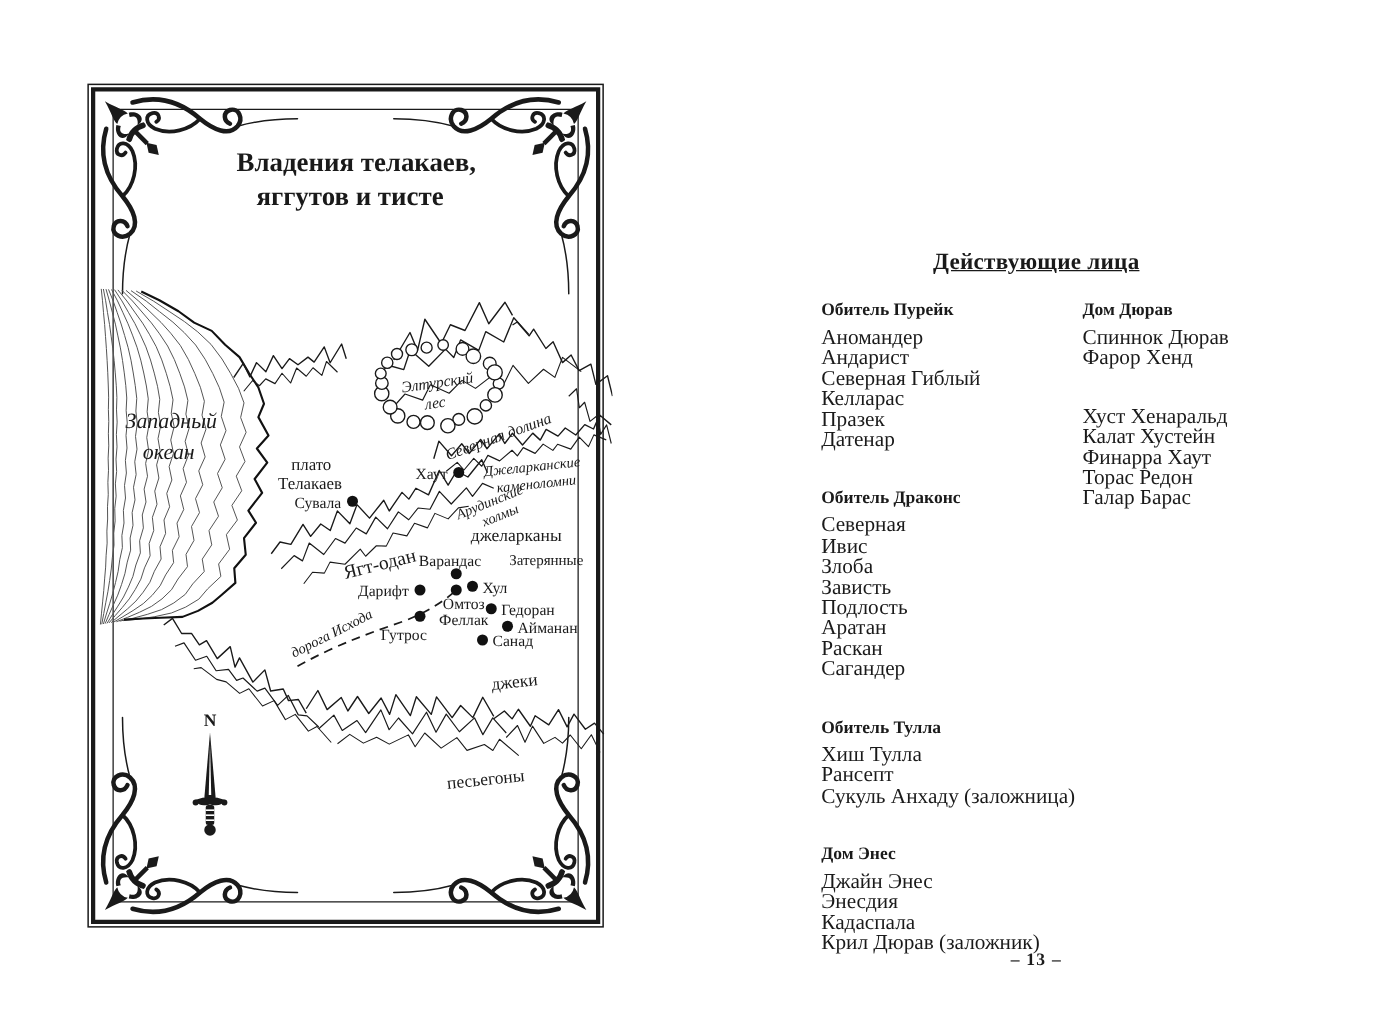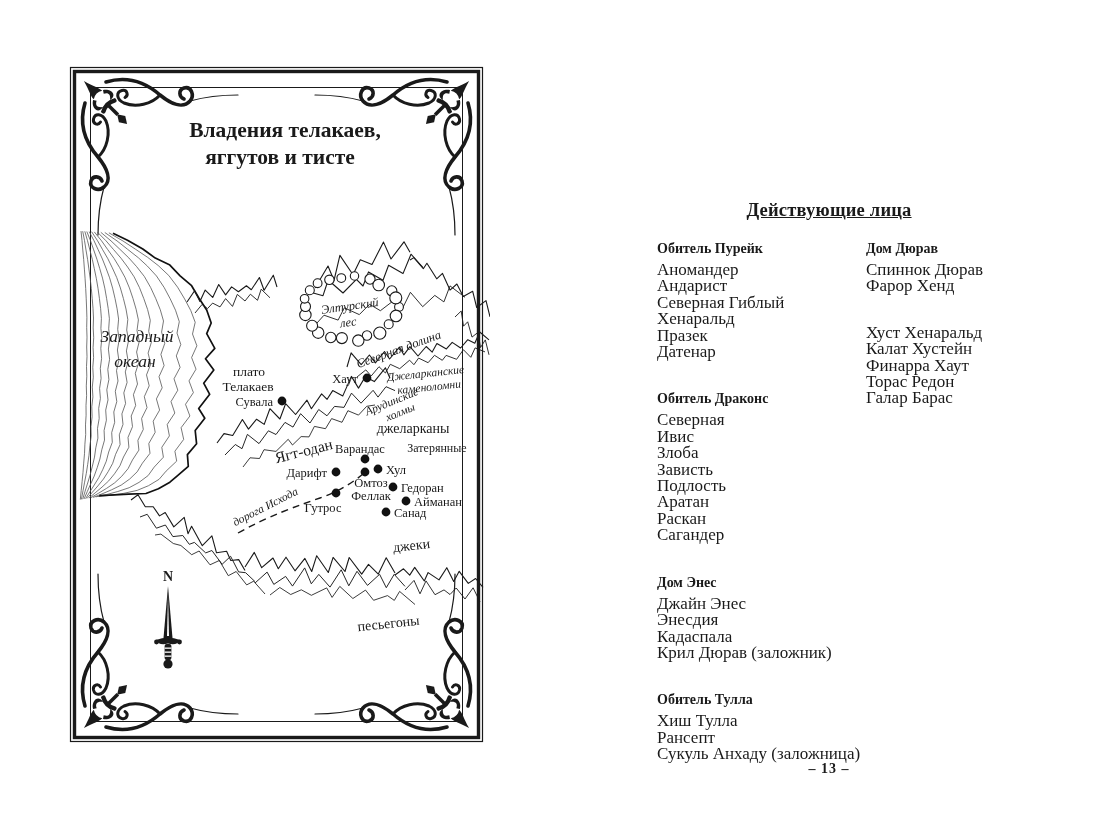--- a/index.html
+++ b/index.html
@@ -209,53 +209,53 @@
   <h1 class="rp-title">Действующие лица</h1>
   <div class="cols">
     <div class="col first" id="col-0">
         <div class="section">
           <div class="sec-heading">
             <div>Обитель Пурейк</div>
           </div>
           <div class="name">Аномандер</div>
           <div class="name">Андарист</div>
           <div class="name">Северная Гиблый</div>
-          <div class="name">Хенаральд</div>
+          <div class="name">Келларас</div>
           <div class="name">Празек</div>
           <div class="name">Датенар</div>
         </div>
         <div class="section">
           <div class="sec-heading">
             <div>Обитель Драконс</div>
           </div>
           <div class="name">Северная</div>
           <div class="name">Ивис</div>
           <div class="name">Злоба</div>
           <div class="name">Зависть</div>
           <div class="name">Подлость</div>
           <div class="name">Аратан</div>
           <div class="name">Раскан</div>
           <div class="name">Сагандер</div>
         </div>
         <div class="section">
           <div class="sec-heading">
+            <div>Обитель Тулла</div>
+          </div>
+          <div class="name">Хиш Тулла</div>
+          <div class="name">Рансепт</div>
+          <div class="name">Сукуль Анхаду (заложница)</div>
+        </div>
+        <div class="section">
+          <div class="sec-heading">
             <div>Дом Энес</div>
           </div>
           <div class="name">Джайн Энес</div>
           <div class="name">Энесдия</div>
           <div class="name">Кадаспала</div>
           <div class="name">Крил Дюрав (заложник)</div>
-        </div>
-        <div class="section">
-          <div class="sec-heading">
-            <div>Обитель Тулла</div>
-          </div>
-          <div class="name">Хиш Тулла</div>
-          <div class="name">Рансепт</div>
-          <div class="name">Сукуль Анхаду (заложница)</div>
         </div>
       </div>
     <div class="col second" id="col-1">
         <div class="section">
           <div class="sec-heading">
             <div>Дом Дюрав</div>
           </div>
           <div class="name">Спиннок Дюрав</div>
           <div class="name">Фарор Хенд</div>
         </div>

